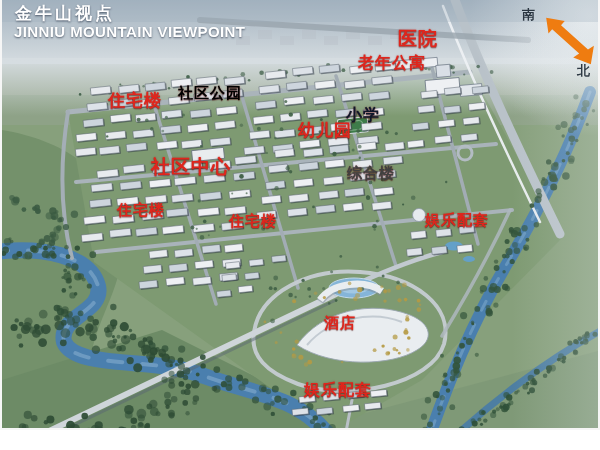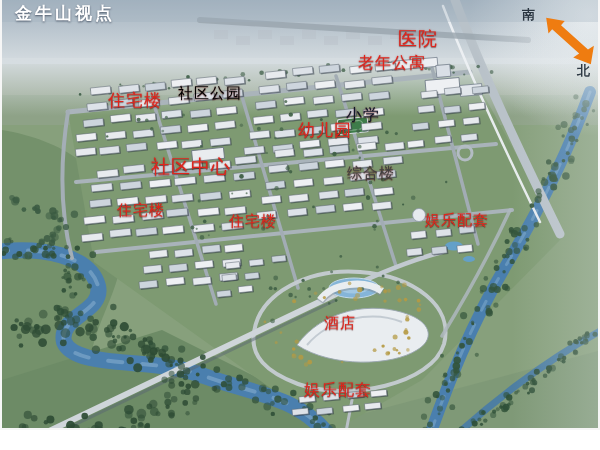--- a/index.html
+++ b/index.html
@@ -14,21 +14,21 @@
     position:absolute;left:13px;top:4px;color:#ffffff;font-weight:bold;
     font-size:17px;letter-spacing:3px;line-height:1.2;
     text-shadow:0 1px 2px rgba(25,35,55,.65);white-space:nowrap;z-index:5;
   }
   .title-en{
     position:absolute;left:12px;top:23px;color:#ffffff;font-weight:bold;
     font-size:15px;letter-spacing:.4px;line-height:1.2;
     text-shadow:0 1px 2px rgba(25,35,55,.65);white-space:nowrap;z-index:5;
   }
   .map-label{
-    position:absolute;color:#e0251c;font-weight:normal;line-height:1;white-space:nowrap;
+    position:absolute;color:#e0251c;font-weight:bold;line-height:1;white-space:nowrap;
     letter-spacing:1px;z-index:6;
     text-shadow:0 1px 1px rgba(60,0,0,.45), 0 0 2px rgba(150,20,10,.4);
   }
   .compass{position:absolute;left:516px;top:2px;width:84px;height:90px;z-index:7;}
   .compass-word{
     position:absolute;color:#16222e;font-weight:bold;font-size:13px;line-height:1;
     opacity:.88;text-shadow:0 0 1px rgba(255,255,255,.3);
   }
   .compass-south{left:4px;top:6px;}
   .compass-north{left:59px;top:62px;}
@@ -1057,20 +1057,21 @@
         <circle cx="405.3" cy="319.4" r="2.2" fill="#b59a43" opacity="0.86"></circle>
         <circle cx="292.0" cy="356.1" r="2.5" fill="#b59a43" opacity="0.55"></circle>
       </g>
 
     <circle cx="588" cy="16" r="120" fill="url(#hazeTR)"></circle>
     <rect x="510" y="0" width="90" height="450" fill="url(#hazeR)" opacity=".45"></rect>
     <rect x="0" y="0" width="600" height="22" fill="#9fb0bc" opacity=".3"></rect>
   </svg>
 
   <div class="title-zh">金牛山视点</div>
+  <div class="title-en">JINNIU MOUNTAIN VIEWPOINT</div>
 
   <div class="compass">
     <svg width="84" height="90" viewBox="0 0 84 90">
       <polygon points="27,17 45.7,19.3 42.2,23.6 70.4,46.4 76.1,42.3 74,61 56.1,55.1 61.8,51.0 33.6,28.2 30.1,32.5" fill="#ef7c10" transform="rotate(3 50 39)"></polygon>
     </svg>
     <span class="compass-word compass-south">南</span>
     <span class="compass-word compass-north">北</span>
   </div>
 
   <div id="labels-layer">

